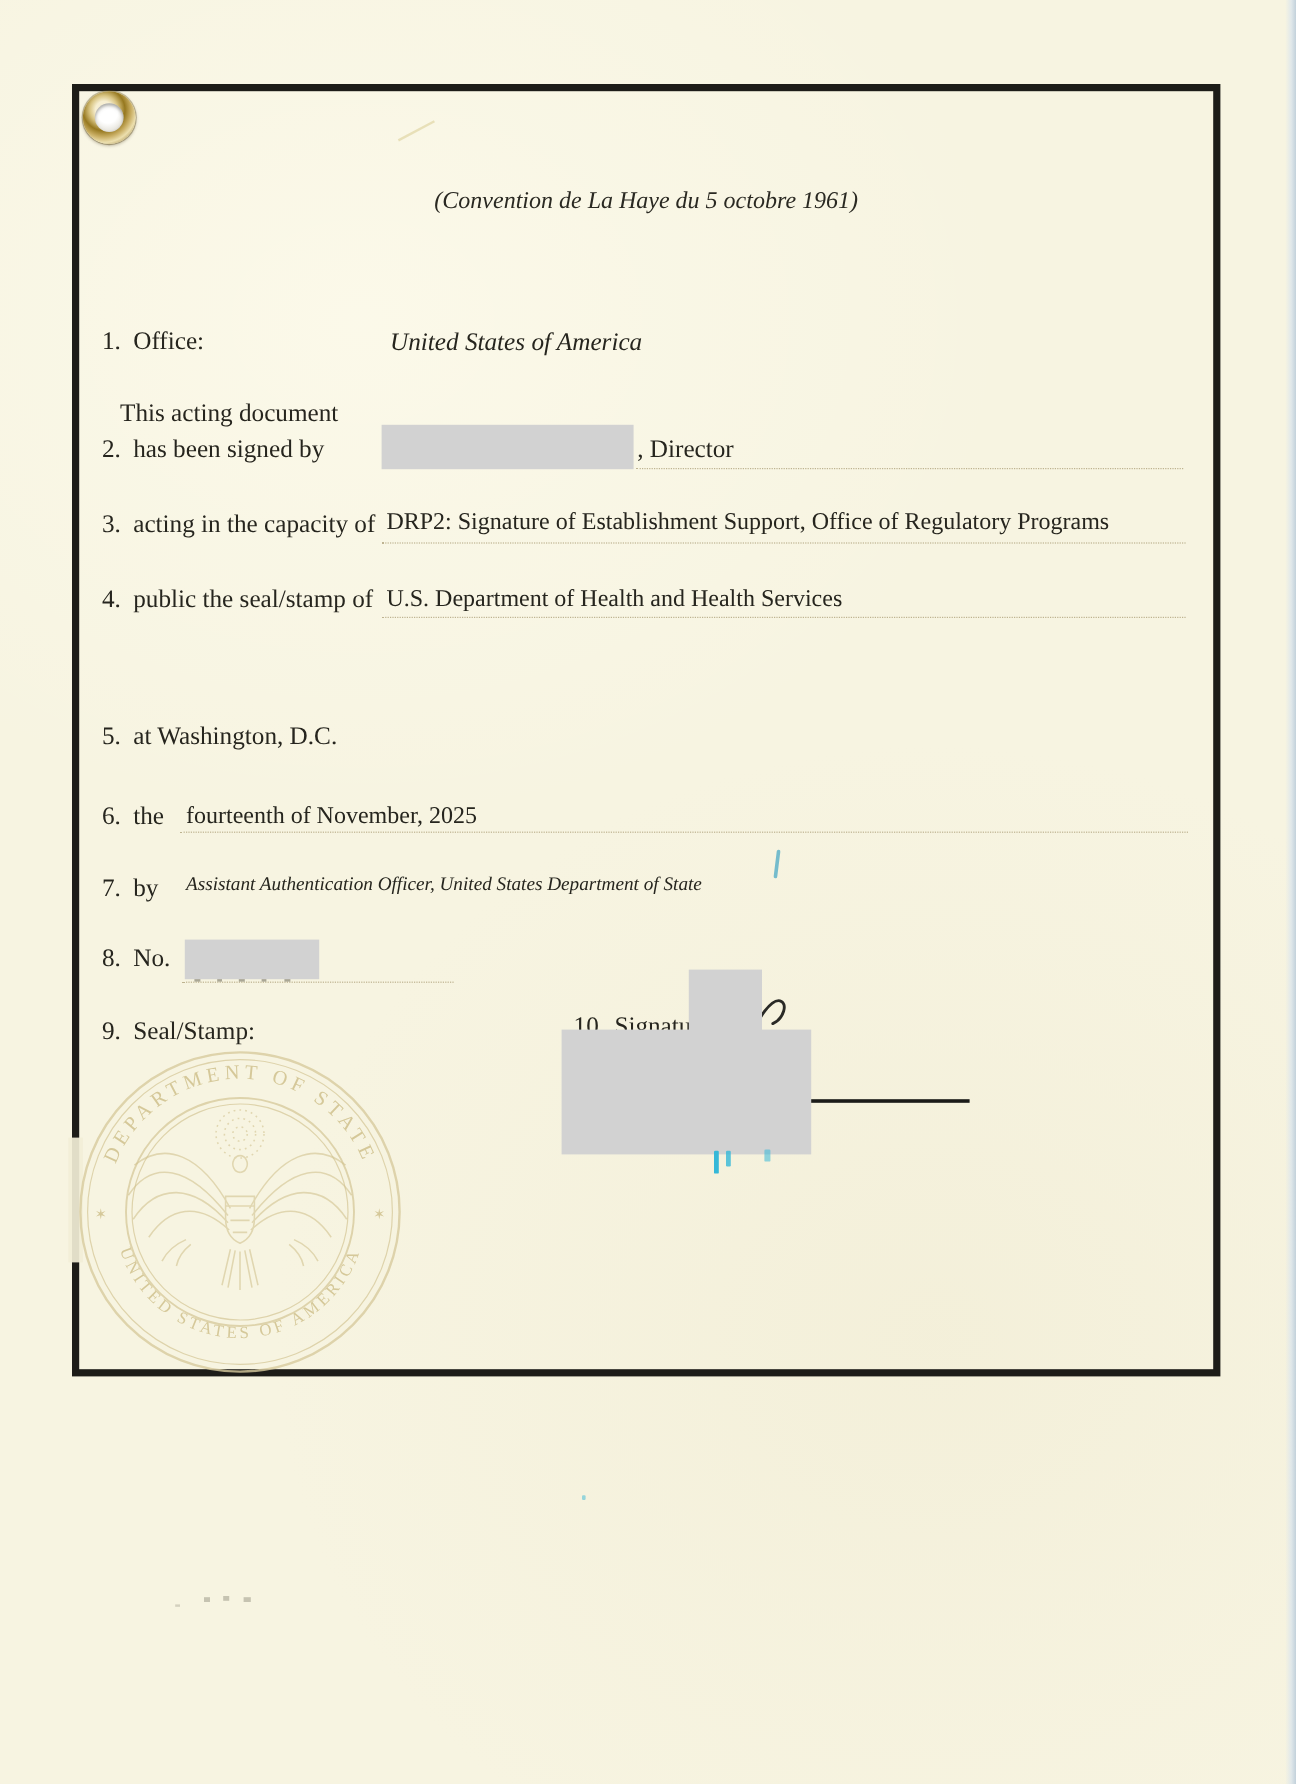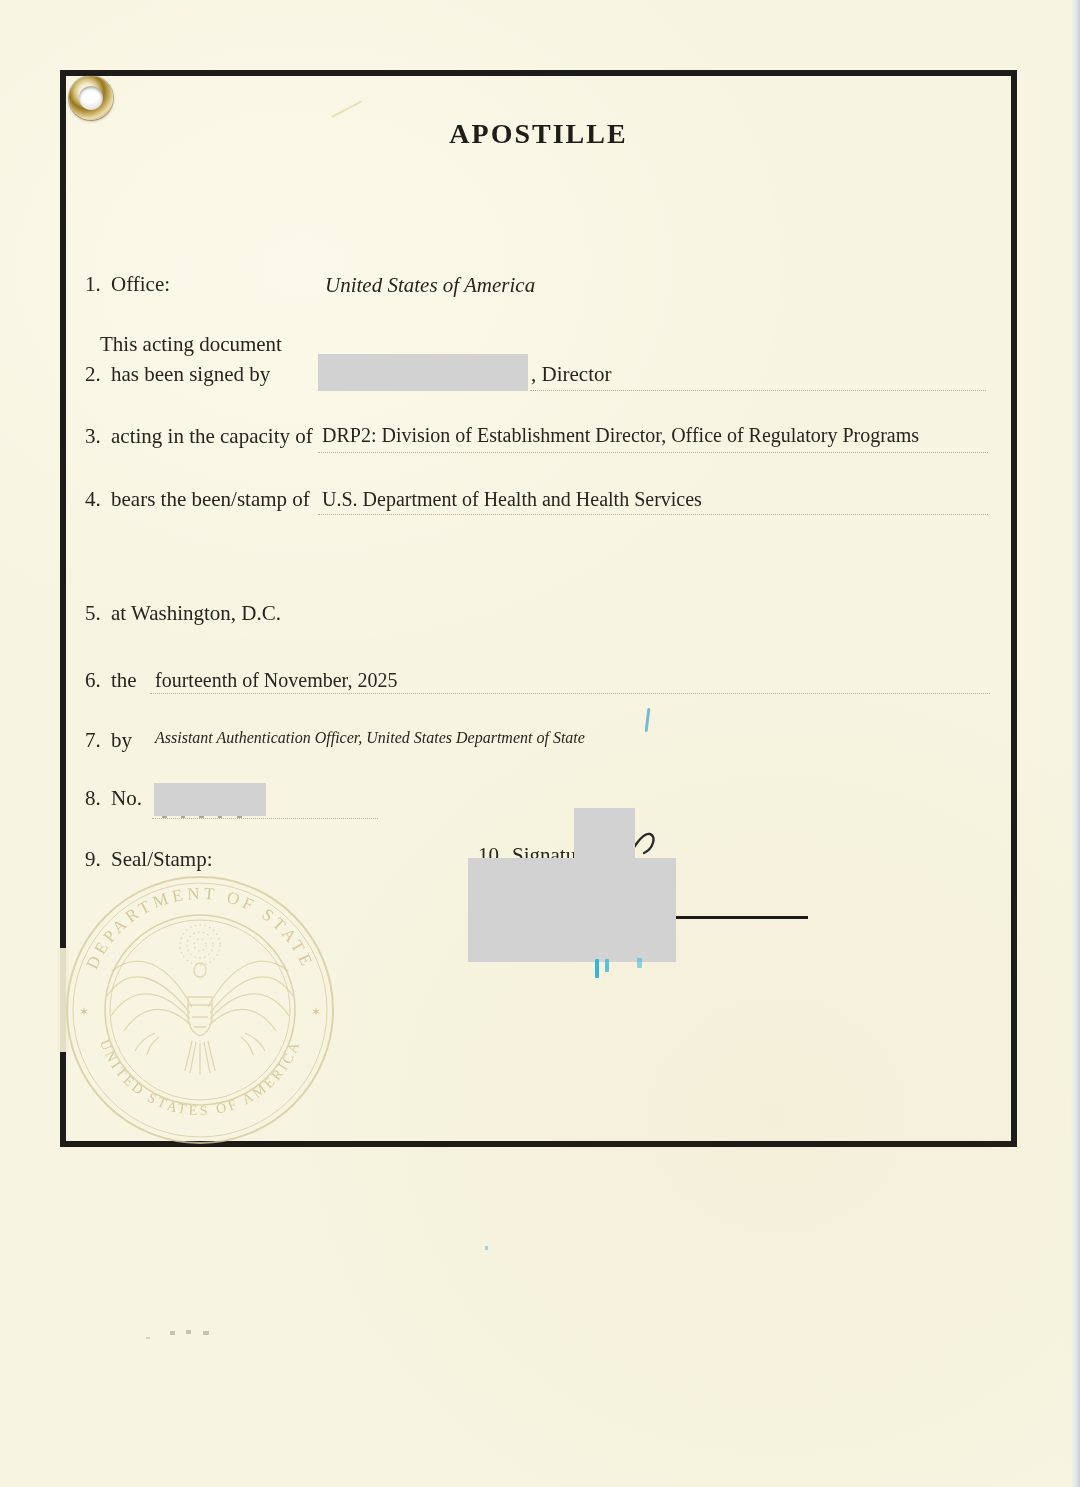--- a/index.html
+++ b/index.html
@@ -48,36 +48,36 @@
 
 <div class="page">
 
   <div class="frame"></div>
   <div class="frame-notch"></div>
 
   <div class="grommet">
     <div class="grommet-hole"></div>
   </div>
 
-  <div class="title">APOSTILLE</div>
+  <div class="subtitle">(Convention de La Haye du 5 octobre 1961)</div>
 
   <div class="line" style="left:85px;top:272px"><span class="num">1.</span><span>Office:</span></div>
   <div class="line it" style="left:325px;top:273px">United States of America</div>
 
   <div class="line" style="left:100px;top:332px">This acting document</div>
   <div class="line" style="left:85px;top:362px"><span class="num">2.</span><span>has been signed by</span></div>
   <div class="redact" style="left:318px;top:354px;width:210px;height:37px"></div>
   <div class="line" style="left:531px;top:362px">, Director</div>
   <div class="uline" style="left:530px;top:390px;width:456px"></div>
 
   <div class="line" style="left:85px;top:424px"><span class="num">3.</span><span>acting in the capacity of</span></div>
-  <div class="line" style="left:322px;top:424px;font-size:20px">DRP2: Division of Establishment Director, Office of Regulatory Programs</div>
+  <div class="line" style="left:322px;top:424px;font-size:20px">DRP2: Signature of Establishment Support, Office of Regulatory Programs</div>
   <div class="uline" style="left:318px;top:452px;width:670px"></div>
 
-  <div class="line" style="left:85px;top:487px"><span class="num">4.</span><span>bears the been/stamp of</span></div>
+  <div class="line" style="left:85px;top:487px"><span class="num">4.</span><span>public the seal/stamp of</span></div>
   <div class="line" style="left:322px;top:488px;font-size:20px">U.S. Department of Health and Health Services</div>
   <div class="uline" style="left:318px;top:514px;width:670px"></div>
 
 
   <div class="line" style="left:85px;top:601px"><span class="num">5.</span><span>at Washington, D.C.</span></div>
 
   <div class="line" style="left:85px;top:668px"><span class="num">6.</span><span>the</span></div>
   <div class="line" style="left:155px;top:669px;font-size:20px">fourteenth of November, 2025</div>
   <div class="uline" style="left:150px;top:693px;width:840px"></div>
 

